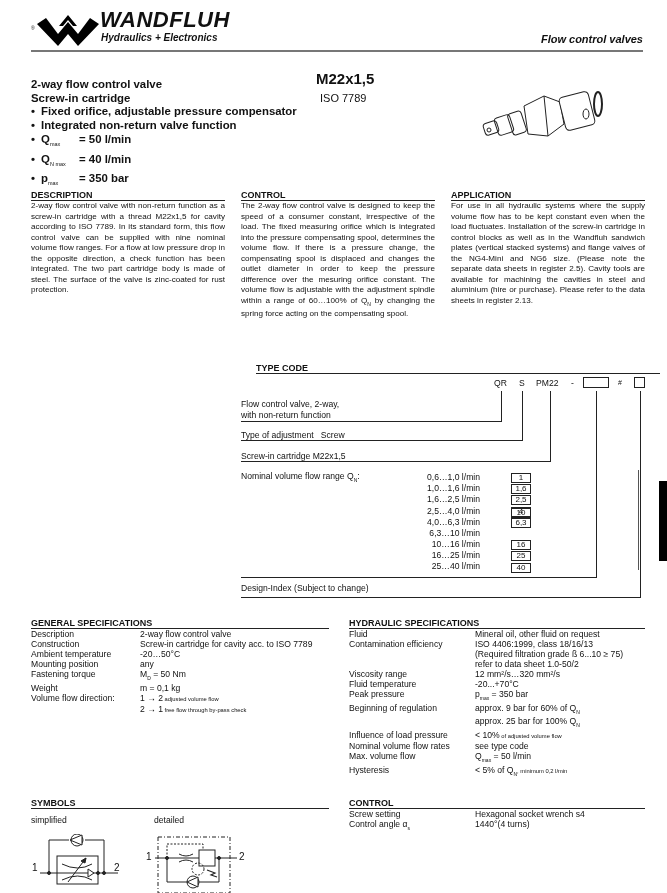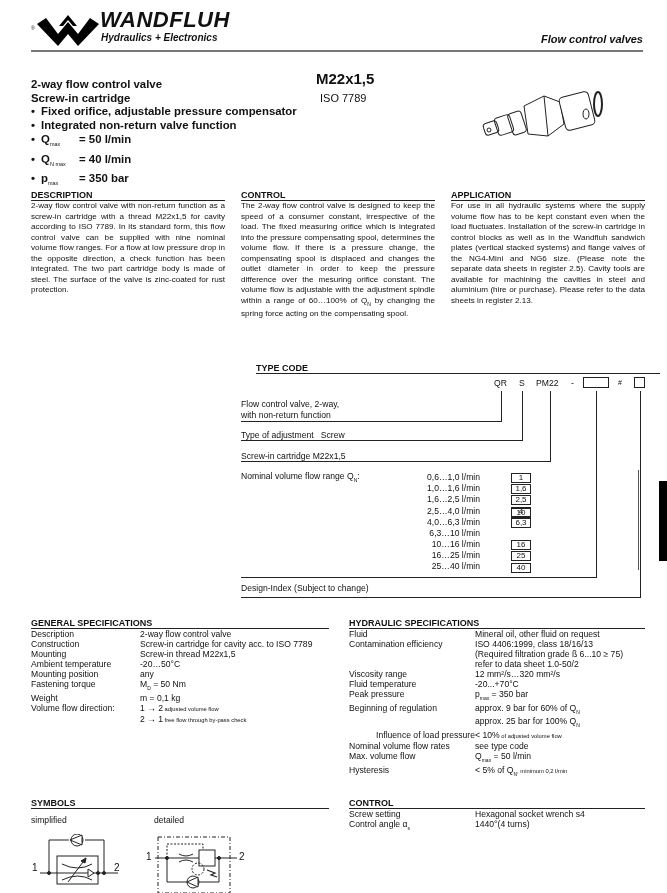--- a/index.html
+++ b/index.html
@@ -155,24 +155,20 @@
     <tbody id="gen-body">
         <tr>
           <td style="width: 109px;">Description</td>
           <td><span>2-way flow control valve</span></td>
         </tr>
         <tr>
           <td style="width: 109px;">Construction</td>
           <td><span>Screw-in cartridge for cavity acc. to ISO 7789</span></td>
         </tr>
         <tr>
-          <td style="width: 109px;">Mounting</td>
-          <td><span>Screw-in thread M22x1,5</span></td>
-        </tr>
-        <tr>
           <td style="width: 109px;">Ambient temperature</td>
           <td><span>-20…50°C</span></td>
         </tr>
         <tr>
           <td style="width: 109px;">Mounting position</td>
           <td><span>any</span></td>
         </tr>
         <tr>
           <td style="width: 109px;">Fastening torque</td>
           <td><span>M</span><sub style="font-size: 5px;">D</sub><span> = 50 Nm</span></td>
@@ -227,21 +223,21 @@
         </tr>
         <tr>
           <td style="width: 126px;">Beginning of regulation</td>
           <td><span>approx. 9 bar for 60% of Q</span><sub style="font-size: 5px;">N</sub></td>
         </tr>
         <tr>
           <td style="width: 126px;"></td>
           <td><span>approx. 25 bar for 100% Q</span><sub style="font-size: 5px;">N</sub></td>
         </tr>
         <tr>
-          <td style="width: 126px; text-align: right;">Influence of load pressure</td>
+          <td style="width: 126px;">Influence of load pressure</td>
           <td><span>&lt; 10%</span><span class="small"> of adjusted volume flow</span></td>
         </tr>
         <tr>
           <td style="width: 126px;">Nominal volume flow rates</td>
           <td><span>see type code</span></td>
         </tr>
         <tr>
           <td style="width: 126px;">Max. volume flow</td>
           <td><span>Q</span><sub style="font-size: 5px;">max</sub><span> = 50 l/min</span></td>
         </tr>

